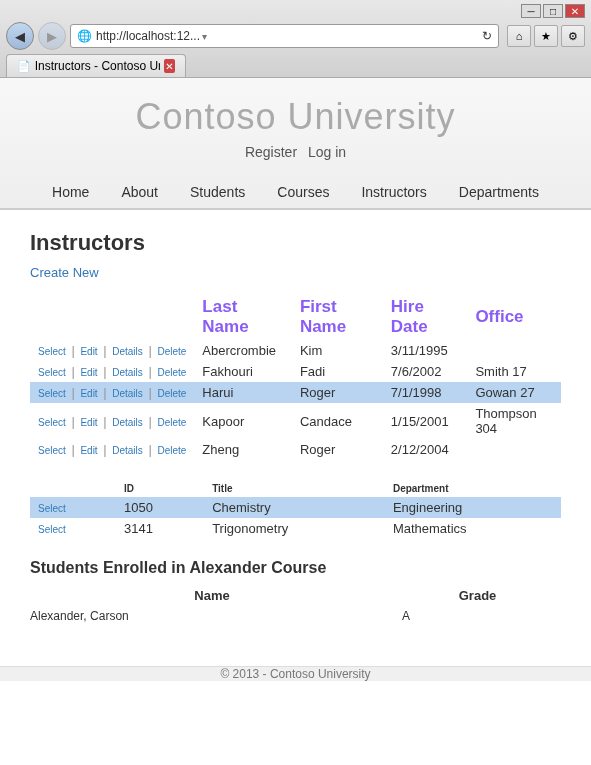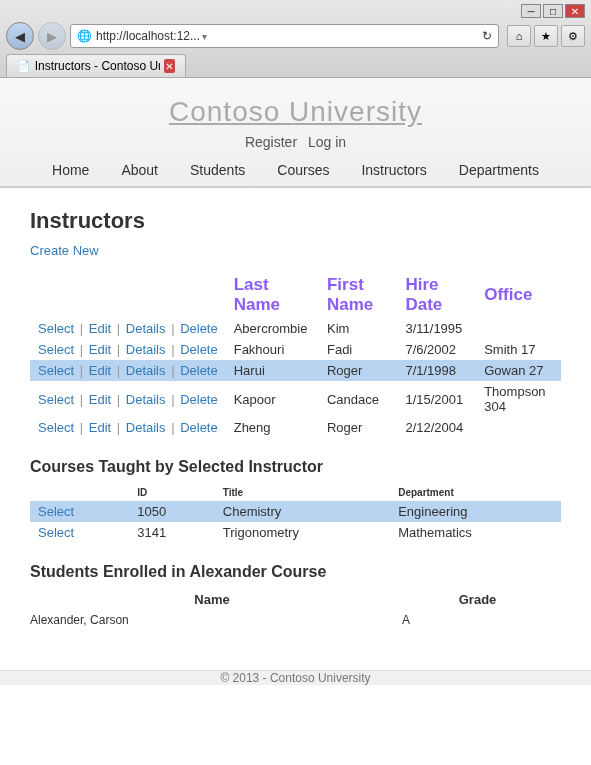--- a/index.html
+++ b/index.html
@@ -77,28 +77,27 @@
     }
 
     
     .site-header {
       background: linear-gradient(to bottom, #f8f8f8, #eee);
       text-align: center;
       padding: 18px 0 0 0;
       border-bottom: 2px solid #ccc;
     }
     .site-title {
-      font-size: 28px;
+      font-size: 36px;
       font-weight: 300;
       color: #aaa;
       letter-spacing: 1px;
-      text-decoration: underline;
     }
     .auth-links {
-      margin: 6px 0 4px 0;
+      margin: 6px 0 16px 0;
       font-size: 13px;
       color: #555;
     }
     .auth-links a { color: #555; text-decoration: none; }
     .nav-menu {
       display: flex; justify-content: center; gap: 32px;
       padding: 8px 0;
     }
     .nav-item {
       font-size: 14px; color: #333;
@@ -124,21 +123,21 @@
     table { border-collapse: collapse; width: 100%; }
     .instructors-table th {
       text-align: left; font-weight: bold; font-size: 17px;
       color: #8b5cf6; padding: 3px 8px;
     }
     .instructors-table td {
       font-size: 13px; color: #333;
       padding: 3px 8px;
     }
     .instructors-table .actions-col { white-space: nowrap; }
-    .row-link { color: #337ab7; text-decoration: none; cursor: pointer; font-size: 13px; }
+    .row-link { color: #337ab7; text-decoration: none; cursor: pointer; font-size: 10px; }
     .pipe { color: #999; margin: 0 2px; }
     .row-selected { background-color: #b8d4f0; }
     .row-selected-courses { background-color: #b8d4f0; }
 
     
     .section-heading {
       font-size: 16px; font-weight: bold; color: #333;
       margin: 10px 0 8px 0;
     }
 
@@ -283,21 +282,20 @@
               <td>Zheng</td>
               <td>Roger</td>
               <td>2/12/2004</td>
               <td></td>
             </tr>
           </tbody>
       </table>
     </div>
 
     
-    <div class="section-heading">Courses Taught by Selected Instructor</div>
     <div class="table-container">
       <table class="courses-table">
         <thead>
           <tr>
             <th></th>
             <th>ID</th>
             <th>Title</th>
             <th>Department</th>
           </tr>
         </thead>

